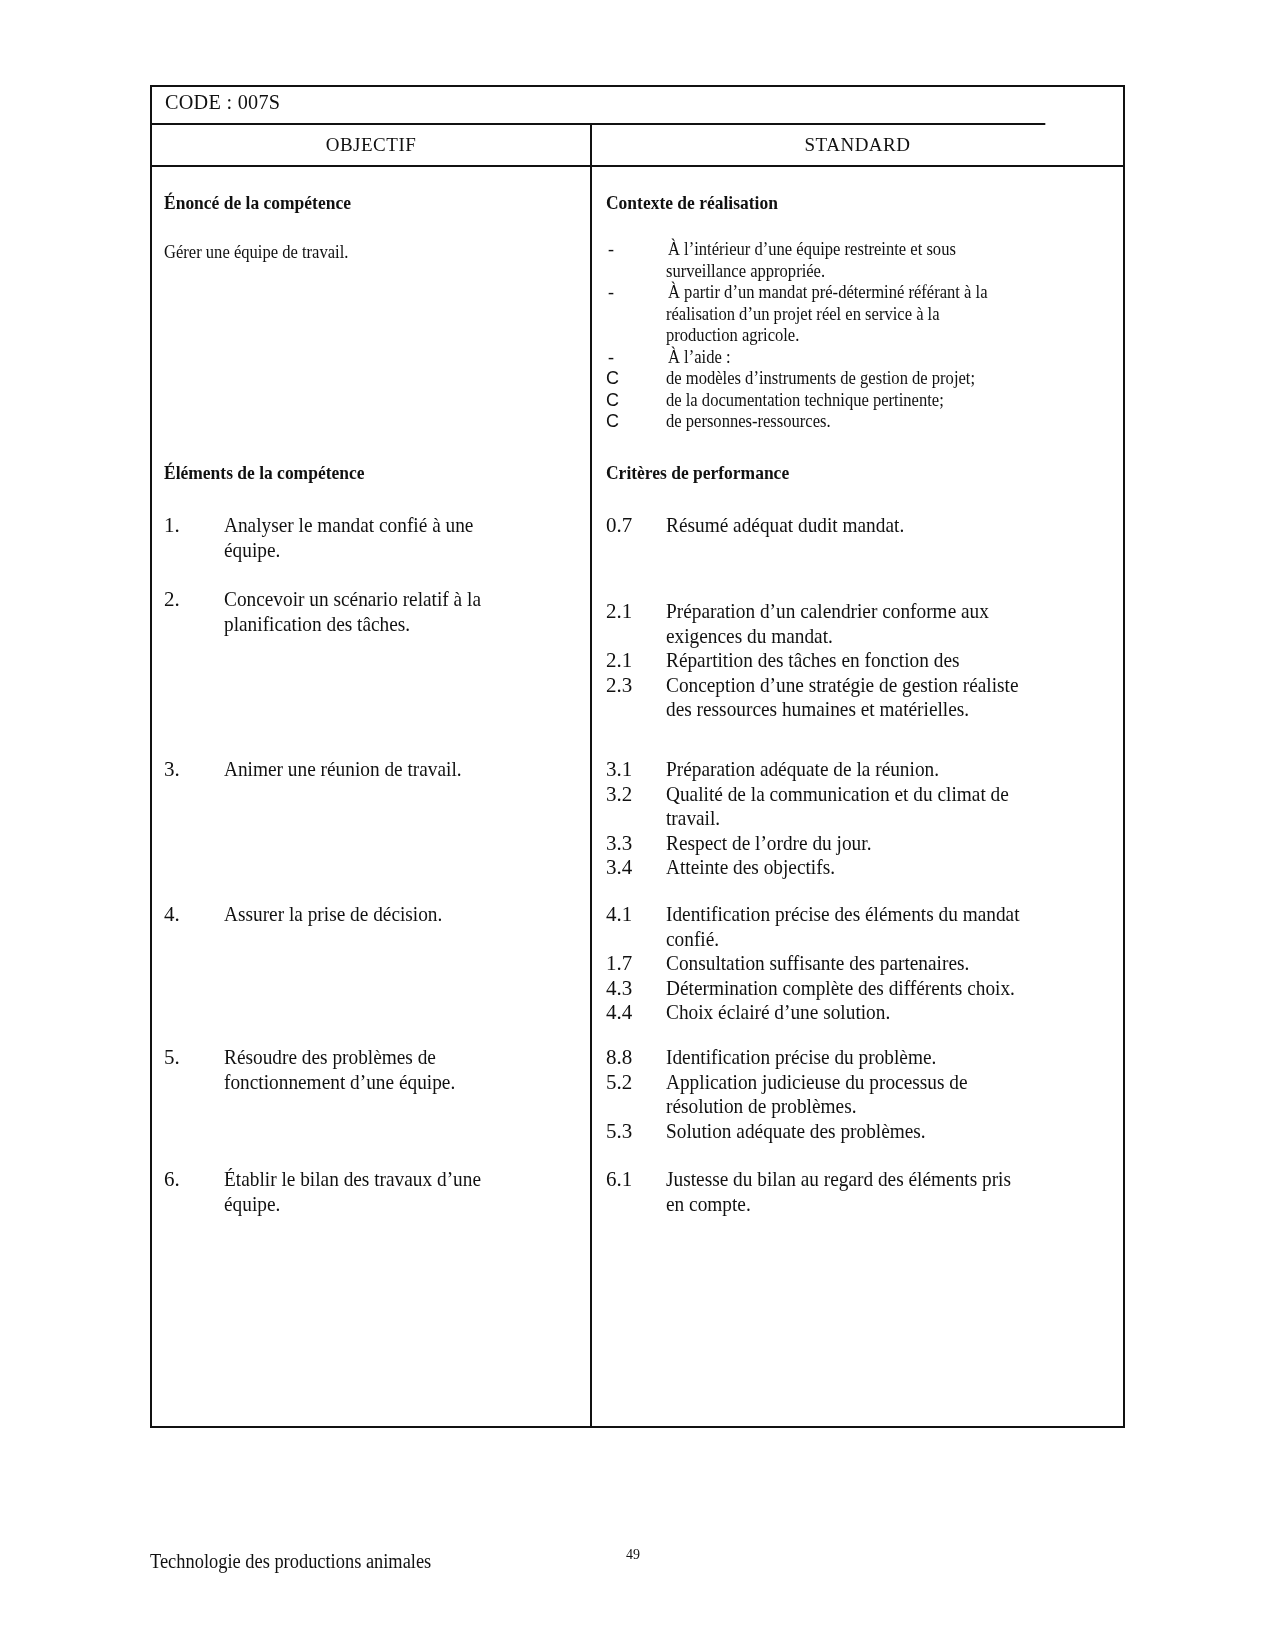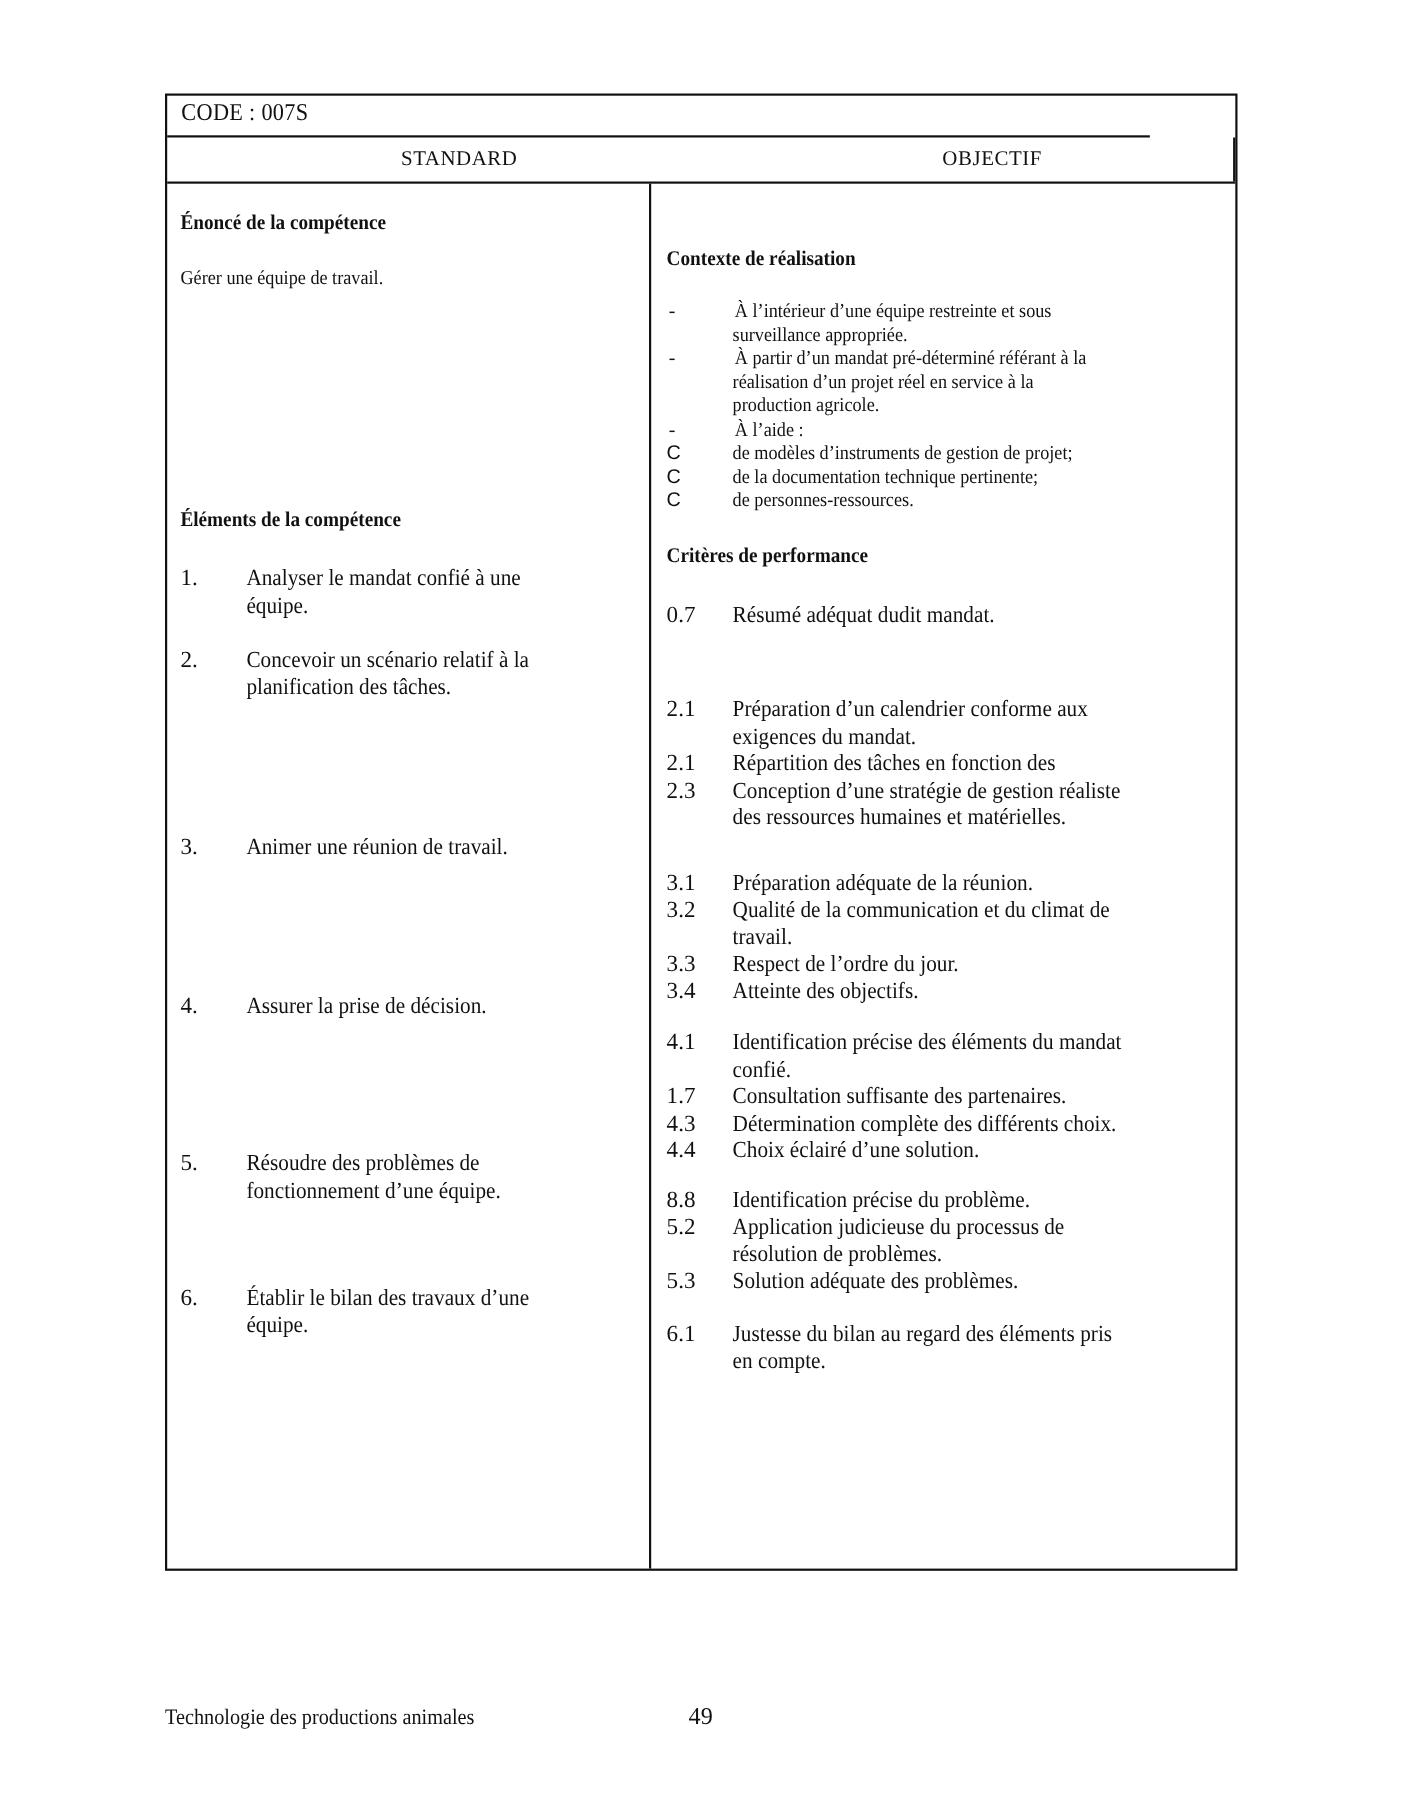--- a/index.html
+++ b/index.html
@@ -5,43 +5,43 @@
   html, body { margin: 0; padding: 0; background: #ffffff; }
   body { width: 1275px; height: 1650px; position: relative; font-family: "Liberation Serif", "DejaVu Serif", serif; color: #111; }
   .frame { position: absolute; left: 150px; top: 85px; width: 975px; height: 1343px; border: 2px solid #111; box-sizing: border-box; }
   .code-row { height: 38px; border-bottom: 2px solid #111; box-sizing: border-box; padding-left: 14px; font-size: 22px; line-height: 30px; letter-spacing: 0.3px; transform: scaleX(0.92); transform-origin: left; }
   .head-row { display: flex; height: 42px; border-bottom: 2px solid #111; box-sizing: border-box; }
   .head-cell { display: flex; align-items: center; justify-content: center; font-size: 19px; letter-spacing: 0.5px; }
   .col-left { width: 440px; border-right: 2px solid #111; box-sizing: border-box; }
   .col-right { flex: 1; }
   .body-row { display: flex; height: calc(100% - 80px); }
   .cell { box-sizing: border-box; padding: 24px 0 0 12px; position: relative; }
-  .cell.col-right { padding-left: 14px; margin-top: 33px; }
+  .cell.col-right { padding-left: 14px; }
   .section-title { font-weight: bold; font-size: 19px; line-height: 24px; margin: 0; transform: scaleX(0.92); transform-origin: left; white-space: nowrap; }
   .small { font-size: 18px; line-height: 22px; transform: scaleX(0.92); transform-origin: left; }
   .ctx-line { display: flex; font-size: 18px; line-height: 21.5px; }
   .ctx-mark { width: 60px; flex: none; font-family: "Liberation Sans", "DejaVu Sans", sans-serif; }
   .ctx-mark.dash { font-family: "Liberation Serif", serif; padding-left: 2px; }
   .ctx-text { transform: scaleX(0.92); transform-origin: left; white-space: nowrap; }
   .item { display: flex; font-size: 21px; line-height: 24.5px; }
   .item .num { width: 60px; flex: none; }
   .item .txt { transform: scaleX(0.92); transform-origin: left; white-space: nowrap; }
   .footer-left { position: absolute; left: 150px; top: 1550px; font-size: 20px; transform: scaleX(0.92); transform-origin: left; }
-  .footer-page { position: absolute; left: 626px; top: 1547px; font-size: 22px; }
+  .footer-page { position: absolute; left: 626px; top: 1547px; font-size: 14px; }
   .abs { position: absolute; left: 12px; right: 8px; }
   .cell.col-right .abs { left: 14px; }
 </style>
 </head>
 <body>
 
 <div class="frame">
   <div class="code-row">CODE : 007S</div>
   <div class="head-row">
+    <div class="head-cell col-left">OBJECTIF</div>
     <div class="head-cell col-right">STANDARD</div>
-    <div class="head-cell col-left">OBJECTIF</div>
   </div>
   <div class="body-row">
     <div class="cell col-left" id="left-cell">
       <div class="abs" style="top:24px">
         <p class="section-title">Énoncé de la compétence</p>
       </div>
       <div class="abs small" style="top:74px">Gérer une équipe de travail.</div>
       <div class="abs" style="top:294px">
         <p class="section-title">Éléments de la compétence</p>
       </div>

